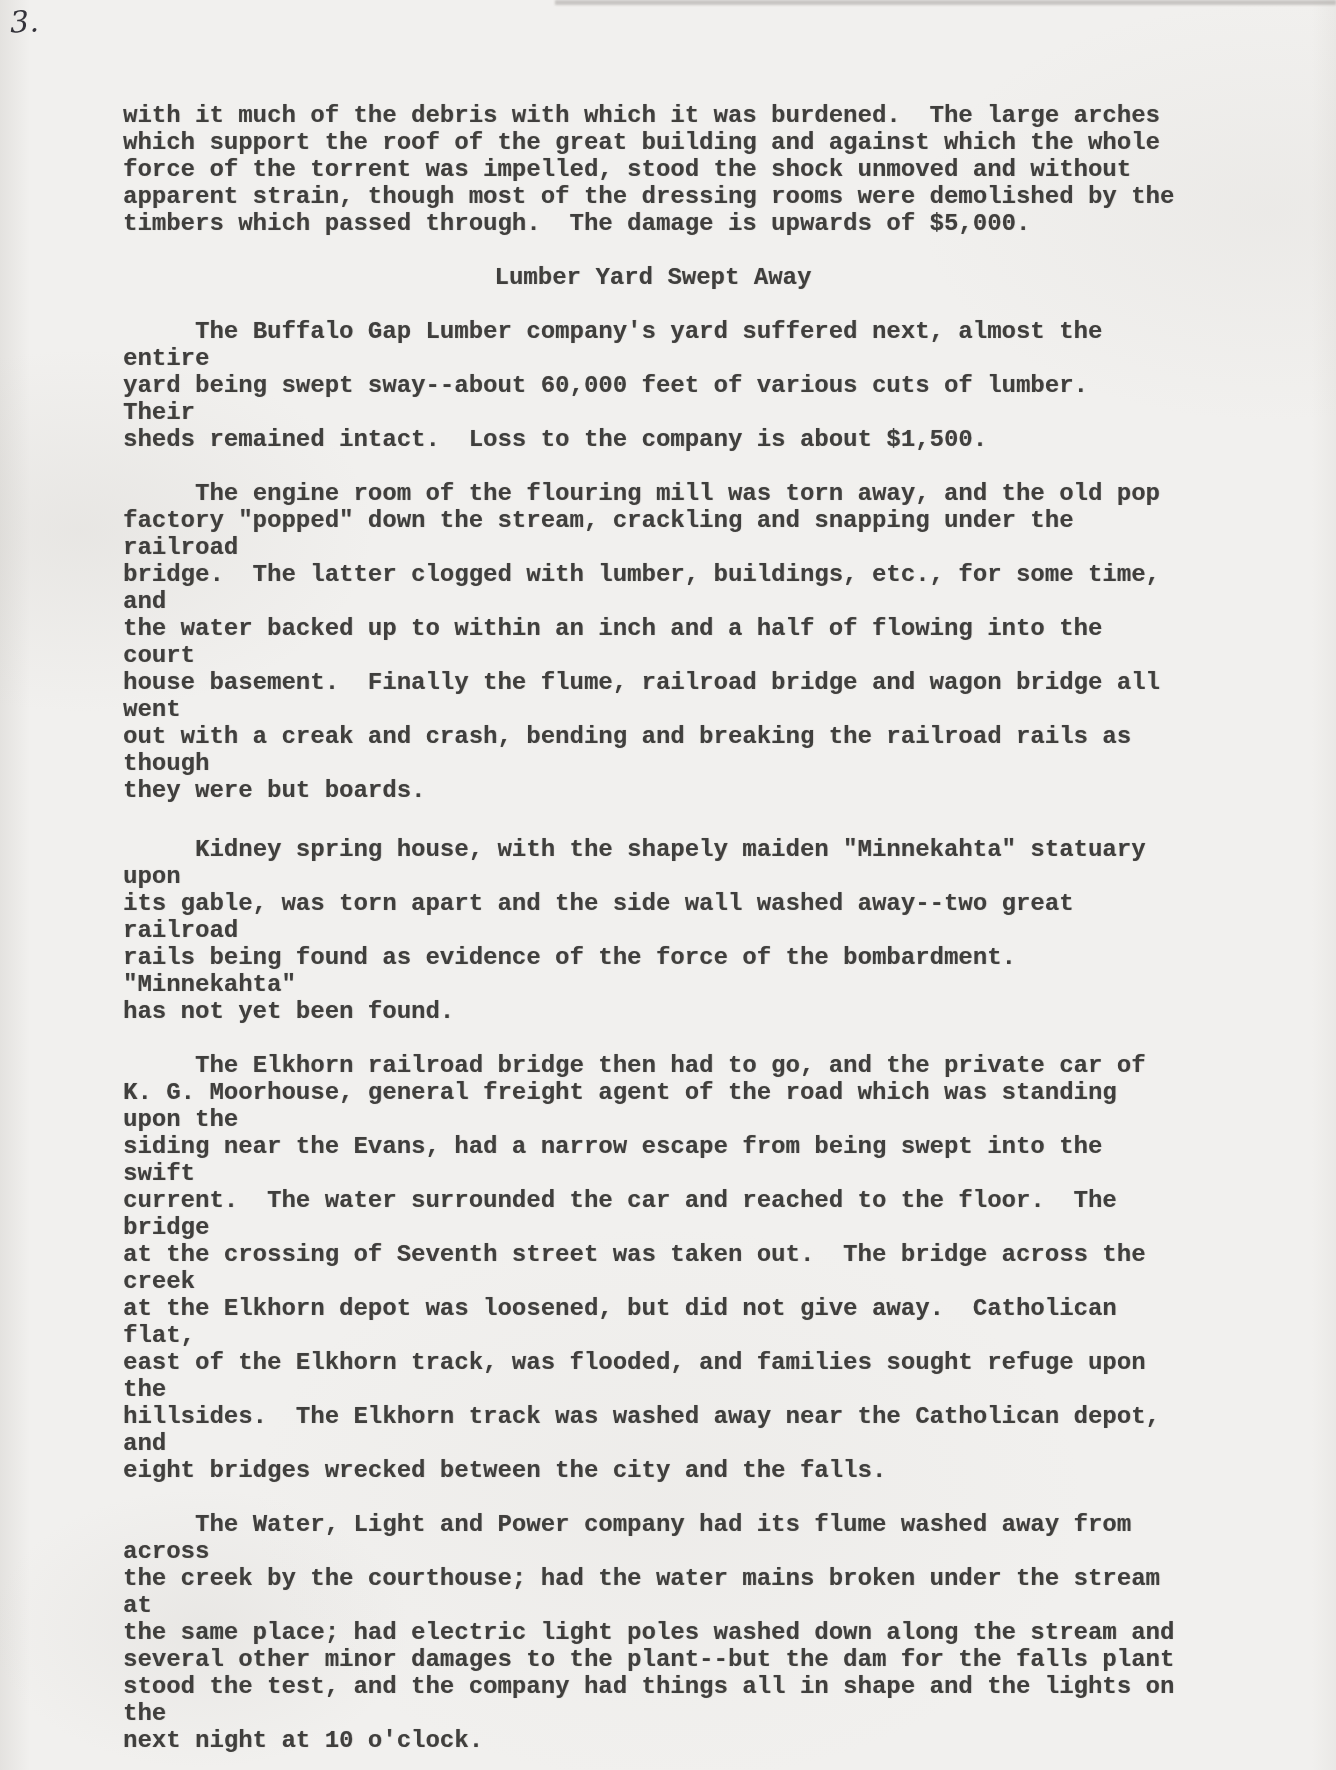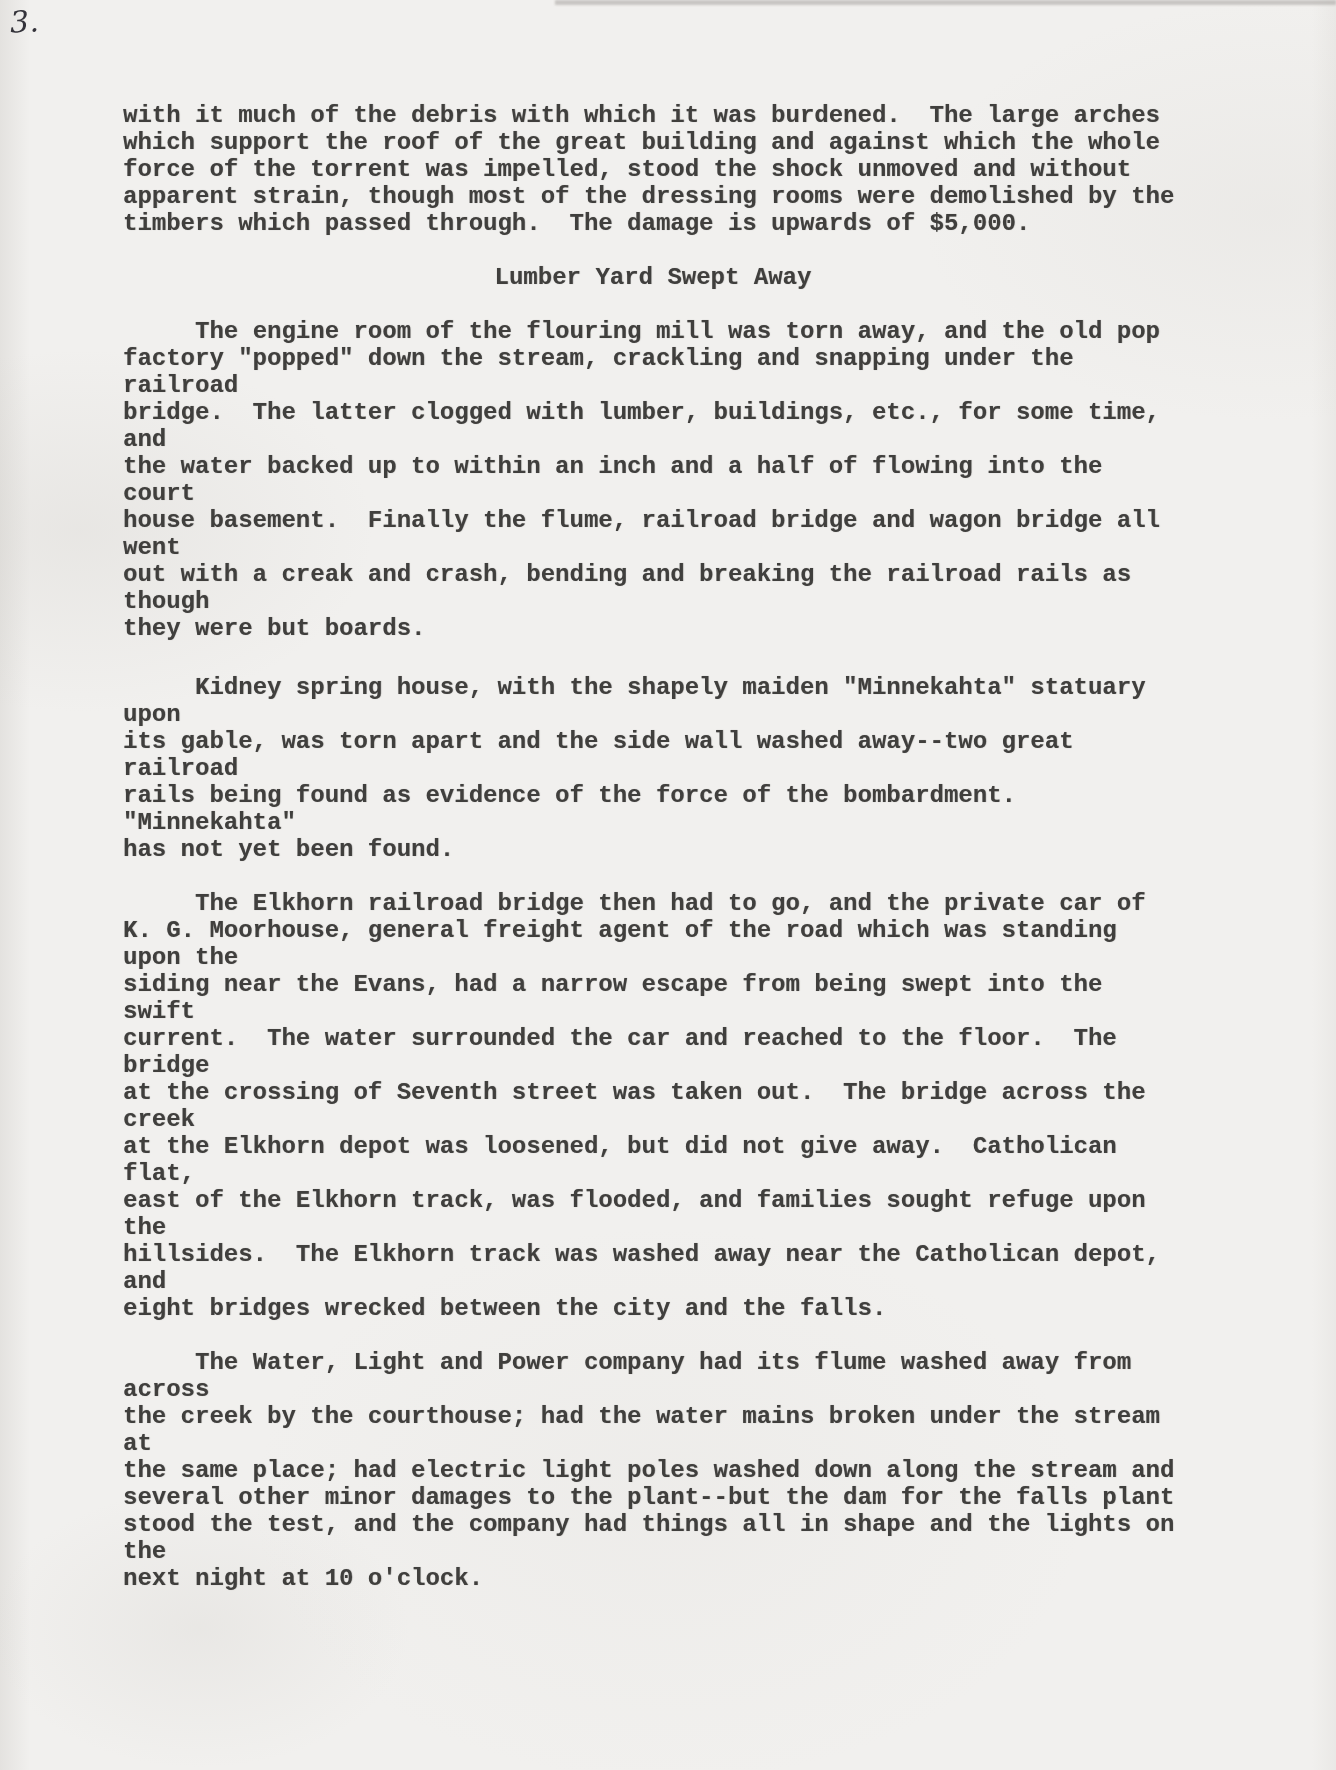--- a/index.html
+++ b/index.html
@@ -85,20 +85,23 @@
   <div class="content">
 
     <div class="block">with it much of the debris with which it was burdened.  The large arches
 which support the roof of the great building and against which the whole
 force of the torrent was impelled, stood the shock unmoved and without
 apparent strain, though most of the dressing rooms were demolished by the
 timbers which passed through.  The damage is upwards of $5,000.</div>
 
     <div class="block heading heading-extra-top">Lumber Yard Swept Away</div>
 
+    <div class="block">     The Buffalo Gap Lumber company's yard suffered next, almost the entire
+yard being swept sway--about 60,000 feet of various cuts of lumber.  Their
+sheds remained intact.  Loss to the company is about $1,500.</div>
 
     <div class="block">     The engine room of the flouring mill was torn away, and the old pop
 factory "popped" down the stream, crackling and snapping under the railroad
 bridge.  The latter clogged with lumber, buildings, etc., for some time, and
 the water backed up to within an inch and a half of flowing into the court
 house basement.  Finally the flume, railroad bridge and wagon bridge all went
 out with a creak and crash, bending and breaking the railroad rails as though
 they were but boards.</div>
 
 

